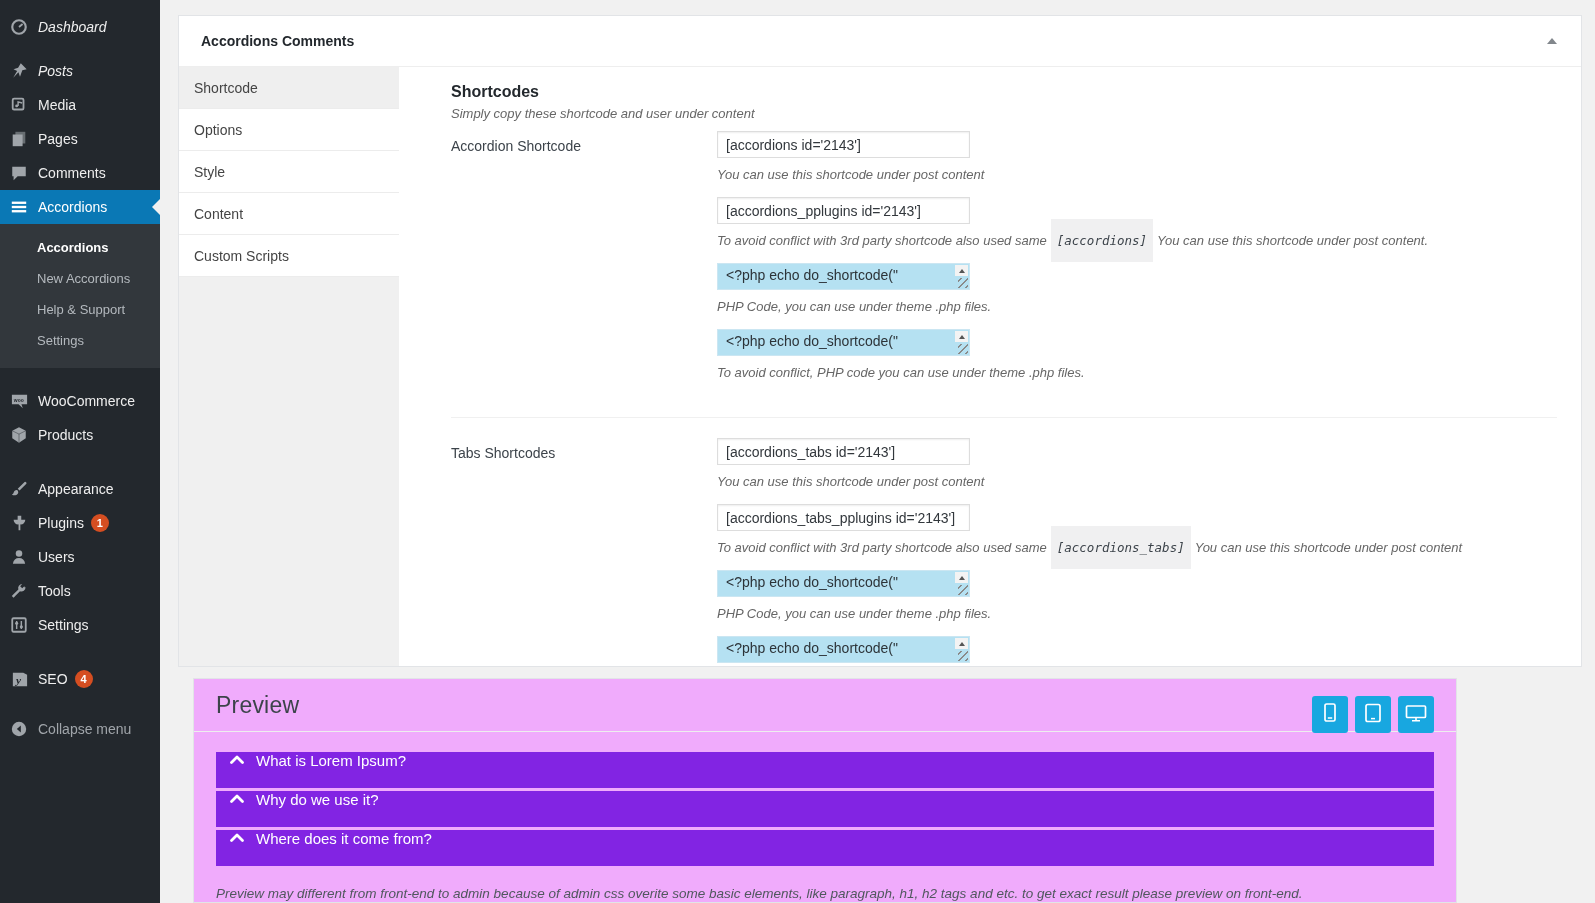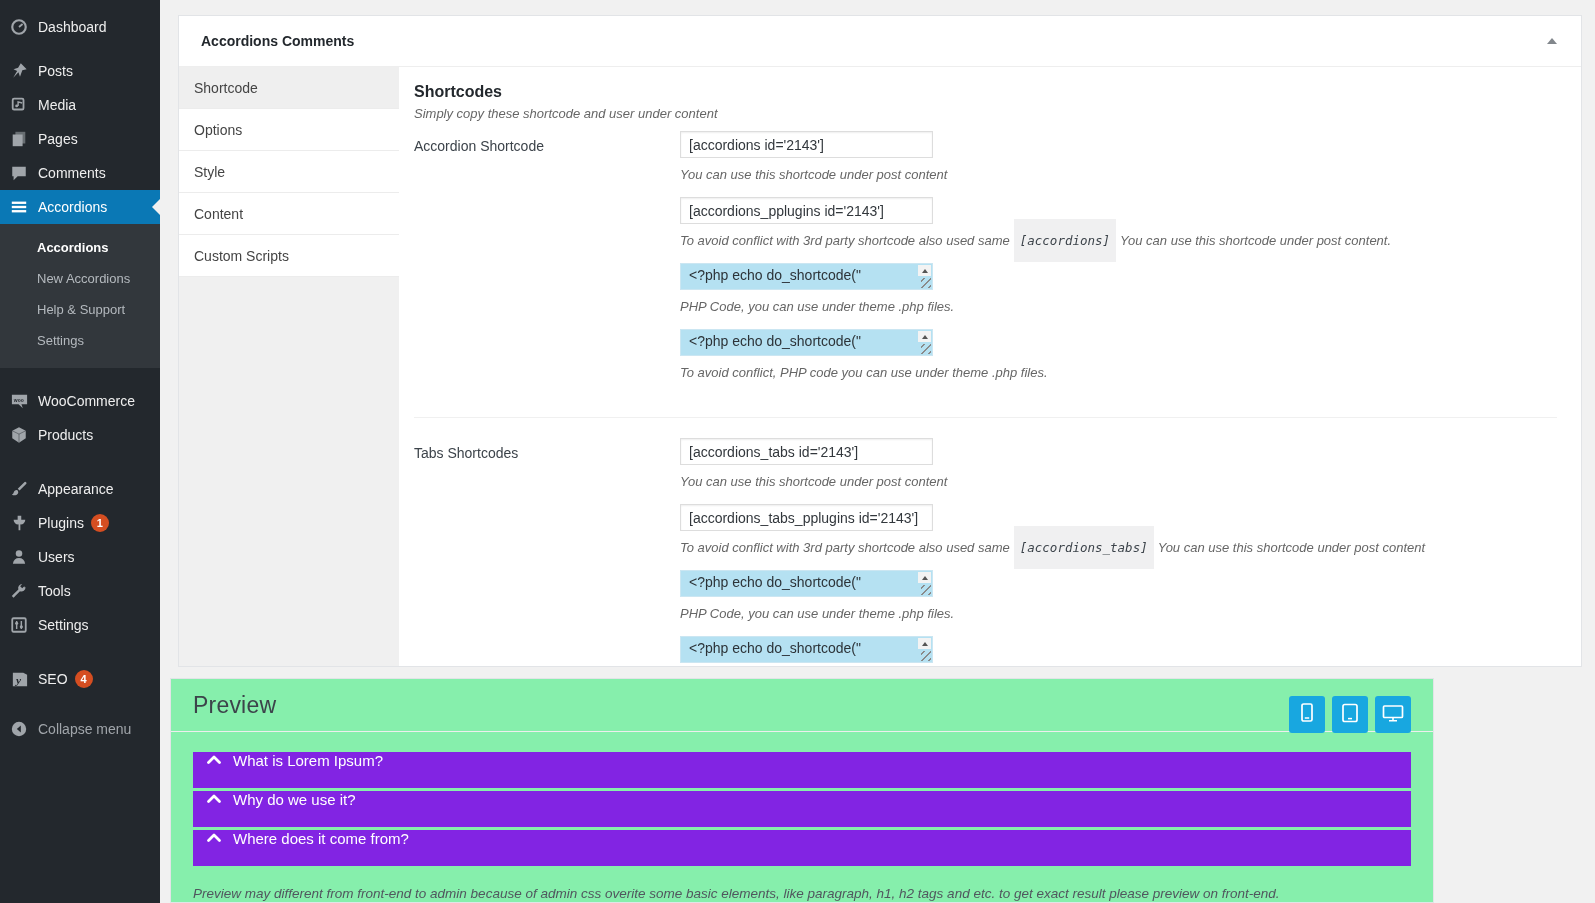--- a/index.html
+++ b/index.html
@@ -17,33 +17,33 @@
   .menu-item.active .mi-icon { color:#fff; }
   .menu-item.active .menu-arrow { position:absolute; right:0; top:50%;
       transform:translateY(-50%); width:0; height:0;
       border:8px solid transparent; border-right:8px solid #f1f1f1; }
   .badge { background:#d54e21; color:#fff; border-radius:10px; font-size:11px;
            line-height:18px; min-width:18px; text-align:center; padding:0 5px;
            margin-left:7px; font-weight:bold; }
   .submenu { background:#32373c; padding:8px 0 12px; }
   .submenu-item { padding:8px 0 8px 37px; font-size:13px; color:#b4b9be; cursor:pointer; }
   .submenu-item.current { color:#fff; font-weight:bold; }
-  .gap-s { margin-top:10px; } .gap-m { margin-top:16px; } .gap-l { margin-top:20px; }
+  .gap-s { margin-top:10px;font-style:italic; } .gap-m { margin-top:16px; } .gap-l { margin-top:20px; }
   .collapse-label { color:#a0a5aa; }
 
   
   .postbox { position:absolute; left:178px; top:15px; width:1404px; height:652px;
              background:#fff; border:1px solid #e2e4e7; }
   .postbox-header { height:51px; display:flex; align-items:center;
                     border-bottom:1px solid #eee; padding:0 22px; position:relative; }
   .postbox-title { font-size:14px; font-weight:bold; color:#23282d; }
   .postbox-toggle { position:absolute; right:24px; top:22px; width:0; height:0;
       border-left:5px solid transparent; border-right:5px solid transparent;
       border-bottom:6px solid #82878c; cursor:pointer; }
-  .postbox-body { display:flex; height:599px; }
+  .postbox-body { display:flex; height:599px;gap:37px; }
   .tabcol { width:220px; background:#f0f0f0; flex:none; }
   .tab { height:42px; display:flex; align-items:center; padding-left:15px;
          background:#fff; border-bottom:1px solid #ececec; font-size:14px;
          color:#444; cursor:pointer; }
   .tab.active { background:#efefef; }
   .contentcol { flex:1; padding:16px 24px 0 15px; overflow:hidden; }
   .sec-heading { font-size:16px; font-weight:bold; color:#23282d; margin-bottom:5px; }
   .sec-sub { font-size:13px; font-style:italic; color:#666; margin-bottom:10px; }
   .form-row { display:flex; }
   .row-label { width:266px; flex:none; font-size:14px; color:#3c434a; padding-top:7px; }
@@ -66,22 +66,22 @@
   .ta-scroll { position:absolute; right:0; top:0; bottom:0; width:15px; }
   .ta-up { position:absolute; top:1px; right:1px; width:13px; height:11px;
            background:#f3f3f3; display:flex; align-items:center; justify-content:center; }
   .ta-up:before { content:""; width:0; height:0; border-left:3px solid transparent;
            border-right:3px solid transparent; border-bottom:4px solid #555; }
   .ta-grip { position:absolute; right:1px; bottom:1px; width:10px; height:10px;
        background:repeating-linear-gradient(135deg, transparent 0 2px, #8a8a8a 2px 3.2px, transparent 3.2px 5px); }
   .row-sep { border-top:1px solid #f0f0f0; margin:22px 0 20px; }
 
   
-  .preview-panel { position:absolute; left:170px; top:678px; width:1264px; height:225px;
-                   background:#86efac; border:1px solid #e2e4e7; }
+  .preview-panel { position:absolute; left:193px; top:678px; width:1264px; height:225px;
+                   background:#f0abfc; border:1px solid #e2e4e7; }
   .preview-header { height:53px; border-bottom:1px solid #eee; display:flex;
                     align-items:center; padding:0 22px; position:relative; }
   .preview-title { font-size:23px; font-weight:300; color:#3c434a; letter-spacing:.2px; }
   .device-btns { position:absolute; right:22px; top:17px; display:flex; gap:7px; }
   .device-btn { width:36px; height:37px; background:#18a7e0; border:none;
                 border-radius:3px; display:flex; align-items:center;
                 justify-content:center; cursor:pointer; }
   .acc-list { margin:20px 22px 0; }
   .acc-item { height:36px; background:#8224e3; color:#fff; display:flex;
               align-items:flex-start; padding-left:13px; margin-bottom:3px; cursor:pointer; }

